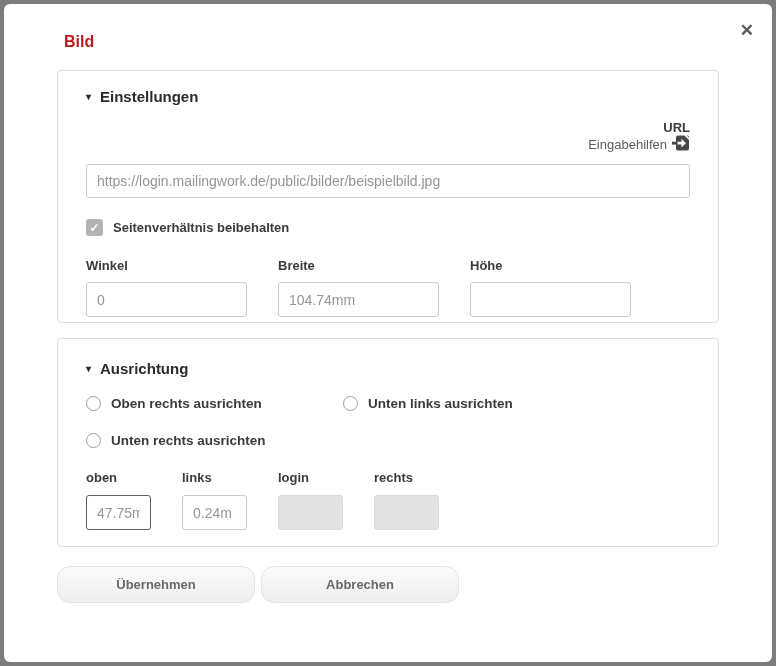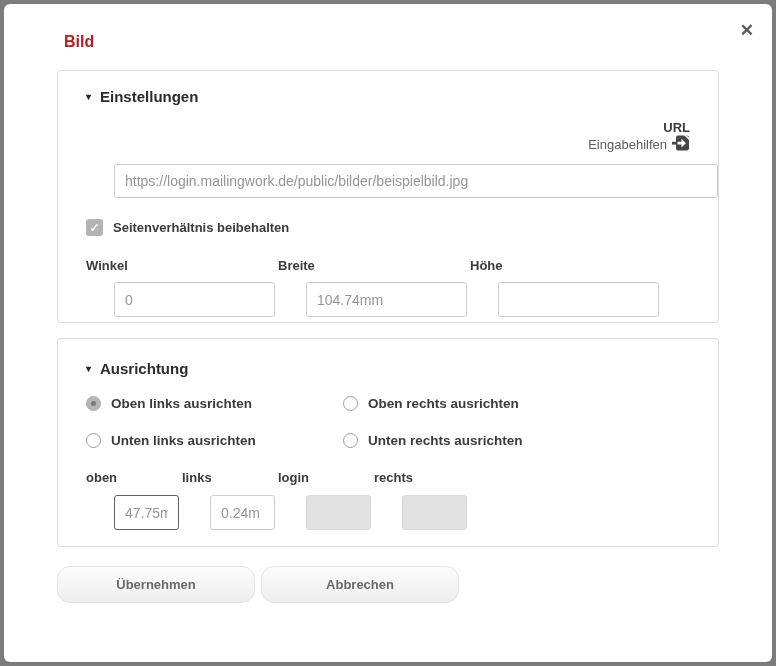--- a/index.html
+++ b/index.html
@@ -46,21 +46,21 @@
   .field-label { font-size:13px; font-weight:bold; color:#3b3b3b; }
   .helper-link {
     display:flex; align-items:center; gap:5px;
     font-size:13px; color:#5c5c5c; cursor:pointer;
   }
   input[type="text"] {
     border:1px solid #cbcbcb; border-radius:3px;
     height:34px; padding:0 10px;
     font-family:"Liberation Sans", sans-serif;
     font-size:14px; color:#959595;
-    outline:none; background:#fff;margin-left:28px;
+    outline:none; background:#fff;
   }
   .url-input { width:100%; margin-top:10px; display:block; }
   .checkbox-row {
     display:flex; align-items:center; gap:10px;
     margin-top:21px; cursor:pointer;
   }
   .checkbox {
     width:17px; height:17px; border-radius:3px;
     background:#b3b3b3; color:#ffffff;
     display:flex; align-items:center; justify-content:center;
@@ -163,24 +163,20 @@
     </div>
 
     <div class="section section-2">
       <div class="section-header">
         <span class="caret">▾</span>
         <span>Ausrichtung</span>
       </div>
 
       <div class="radio-grid">
         <div class="radio-option">
-          <span class="radio selected"></span>
-          <span class="radio-label">Oben links ausrichten</span>
-        </div>
-        <div class="radio-option">
           <span class="radio"></span>
           <span class="radio-label">Oben rechts ausrichten</span>
         </div>
         <div class="radio-option">
           <span class="radio"></span>
           <span class="radio-label">Unten links ausrichten</span>
         </div>
         <div class="radio-option">
           <span class="radio"></span>
           <span class="radio-label">Unten rechts ausrichten</span>

